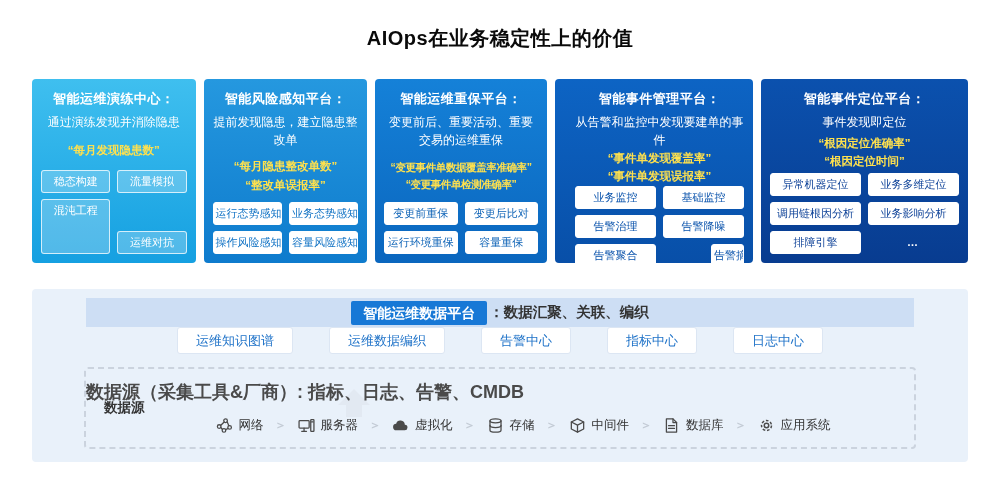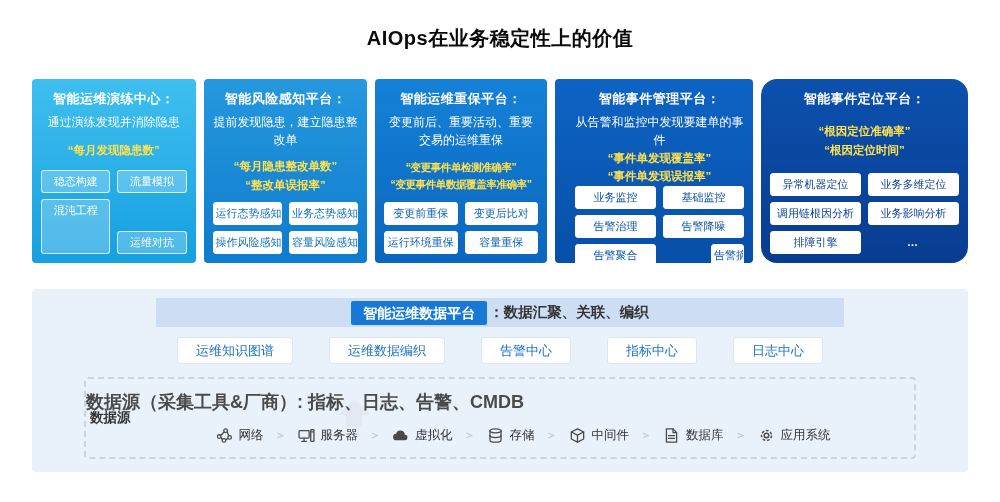--- a/index.html
+++ b/index.html
@@ -28,37 +28,37 @@
   .card-tags { display:grid; grid-template-columns:1fr 1fr; gap:6px 7px; }
   .tag {
     font-size:11px; line-height:1; padding:5px 2px; border-radius:3px;
     border:1px solid transparent; white-space:nowrap; overflow:hidden;
   }
   .tag-more { background:transparent !important; border-color:transparent !important;
     color:#fff !important; font-weight:bold; letter-spacing:2px; }
   
   .platform { margin:26px 32px 0; background:#E9F1FA; border-radius:4px; padding:9px 0 13px; }
   .platform-header {
-    width:688px; margin:0 auto; background:#CDDEF4; height:29px;
+    width:828px; margin:0 auto; background:#CDDEF4; height:29px;
     display:flex; align-items:center; justify-content:center;
   }
   .platform-badge { color:#fff; font-size:14px; font-weight:bold; padding:5px 12px; line-height:1; border-radius:2px; }
   .platform-desc { font-size:14.5px; font-weight:bold; color:#333; margin-left:2px; }
-  .centers { display:flex; justify-content:center; gap:36px; margin-top:10px; }
+  .centers { display:flex; justify-content:center; gap:36px; }
   .center-btn {
     background:#fff; border:1px solid #DCE6F3; color:#1E72C8;
     font-size:13px; padding:6px 18px; border-radius:3px; line-height:1; white-space:nowrap;
   }
   .ds-box {
     position:relative; width:832px; margin:13px auto 0;
     border:2px dashed #CBD3DE; border-radius:4px; padding:11px 0 13px;
   }
   .ds-collect { text-align:left; font-size:18px; font-weight:bold; color:#4a4a4a; position:relative; z-index:1; }
   .ds-label {
-    position:absolute; left:4px; top:50%; transform:translateY(-50%);
+    position:absolute; left:18px; top:50%; transform:translateY(-50%);
     font-size:13.5px; font-weight:bold; color:#333;
   }
   .up-arrow { position:absolute; left:250px; top:18px; width:36px; height:32px; opacity:0.55; z-index:0; }
   .infra {
     display:flex; align-items:center; justify-content:center; gap:11px;
     margin:13px 0 0 46px; position:relative; z-index:1;
   }
   .infra-item { display:flex; align-items:center; gap:6px; }
   .infra-icon { width:17px; height:17px; display:inline-flex; }
   .infra-icon svg { width:100%; height:100%; }
@@ -96,22 +96,22 @@
           <div class="tag" style="background: rgb(255, 255, 255); color: rgb(14, 113, 196); border-color: rgb(255, 255, 255);">运行态势感知</div>
           <div class="tag" style="background: rgb(255, 255, 255); color: rgb(14, 113, 196); border-color: rgb(255, 255, 255);">业务态势感知</div>
           <div class="tag" style="background: rgb(255, 255, 255); color: rgb(14, 113, 196); border-color: rgb(255, 255, 255);">操作风险感知</div>
           <div class="tag" style="background: rgb(255, 255, 255); color: rgb(14, 113, 196); border-color: rgb(255, 255, 255);">容量风险感知</div>
         </div>
       </div>
       <div class="card" style="flex: 170 1 0px; background: linear-gradient(rgb(21, 129, 216), rgb(10, 102, 190));">
         <div class="card-title">智能运维重保平台：</div>
         <div class="card-sub">变更前后、重要活动、重要交易的运维重保</div>
         <div class="card-metrics tight" style="color: rgb(255, 225, 77);">
+          <div class="metric-line">“变更事件单数据覆盖率准确率”</div>
           <div class="metric-line">“变更事件单检测准确率”</div>
-          <div class="metric-line">“变更事件单数据覆盖率准确率”</div>
         </div>
         <div class="card-tags">
           <div class="tag" style="background: rgb(255, 255, 255); color: rgb(12, 98, 182); border-color: rgb(255, 255, 255);">变更前重保</div>
           <div class="tag" style="background: rgb(255, 255, 255); color: rgb(12, 98, 182); border-color: rgb(255, 255, 255);">变更后比对</div>
           <div class="tag" style="background: rgb(255, 255, 255); color: rgb(12, 98, 182); border-color: rgb(255, 255, 255);">运行环境重保</div>
           <div class="tag" style="background: rgb(255, 255, 255); color: rgb(12, 98, 182); border-color: rgb(255, 255, 255);">容量重保</div>
         </div>
       </div>
       <div class="card" style="flex: 187 1 0px; background: linear-gradient(rgb(13, 100, 196), rgb(8, 79, 168)); padding-left: 20px;">
         <div class="card-title">智能事件管理平台：</div>
@@ -122,22 +122,23 @@
         </div>
         <div class="card-tags">
           <div class="tag" style="background: rgb(255, 255, 255); color: rgb(10, 83, 172); border-color: rgb(255, 255, 255);">业务监控</div>
           <div class="tag" style="background: rgb(255, 255, 255); color: rgb(10, 83, 172); border-color: rgb(255, 255, 255);">基础监控</div>
           <div class="tag" style="background: rgb(255, 255, 255); color: rgb(10, 83, 172); border-color: rgb(255, 255, 255);">告警治理</div>
           <div class="tag" style="background: rgb(255, 255, 255); color: rgb(10, 83, 172); border-color: rgb(255, 255, 255);">告警降噪</div>
           <div class="tag" style="background: rgb(255, 255, 255); color: rgb(10, 83, 172); border-color: rgb(255, 255, 255);">告警聚合</div>
           <div class="tag" style="background: rgb(255, 255, 255); color: rgb(10, 83, 172); border-color: rgb(255, 255, 255); margin-left: 48px;">告警摘要</div>
         </div>
       </div>
-      <div class="card" style="flex: 209 1 0px; background: linear-gradient(rgb(11, 81, 174), rgb(8, 60, 144)); border-radius: 16px;">
+      <div class="card" style="flex: 209 1 0px; background: linear-gradient(rgb(11, 81, 174), rgb(8, 60, 144));">
         <div class="card-title">智能事件定位平台：</div>
+        <div class="card-sub">事件发现即定位</div>
         <div class="card-metrics" style="color: rgb(255, 225, 77);">
           <div class="metric-line">“根因定位准确率”</div>
           <div class="metric-line">“根因定位时间”</div>
         </div>
         <div class="card-tags">
           <div class="tag" style="background: rgb(255, 255, 255); color: rgb(10, 63, 150); border-color: rgb(255, 255, 255);">异常机器定位</div>
           <div class="tag" style="background: rgb(255, 255, 255); color: rgb(10, 63, 150); border-color: rgb(255, 255, 255);">业务多维定位</div>
           <div class="tag" style="background: rgb(255, 255, 255); color: rgb(10, 63, 150); border-color: rgb(255, 255, 255);">调用链根因分析</div>
           <div class="tag" style="background: rgb(255, 255, 255); color: rgb(10, 63, 150); border-color: rgb(255, 255, 255);">业务影响分析</div>
           <div class="tag" style="background: rgb(255, 255, 255); color: rgb(10, 63, 150); border-color: rgb(255, 255, 255);">排障引擎</div>

